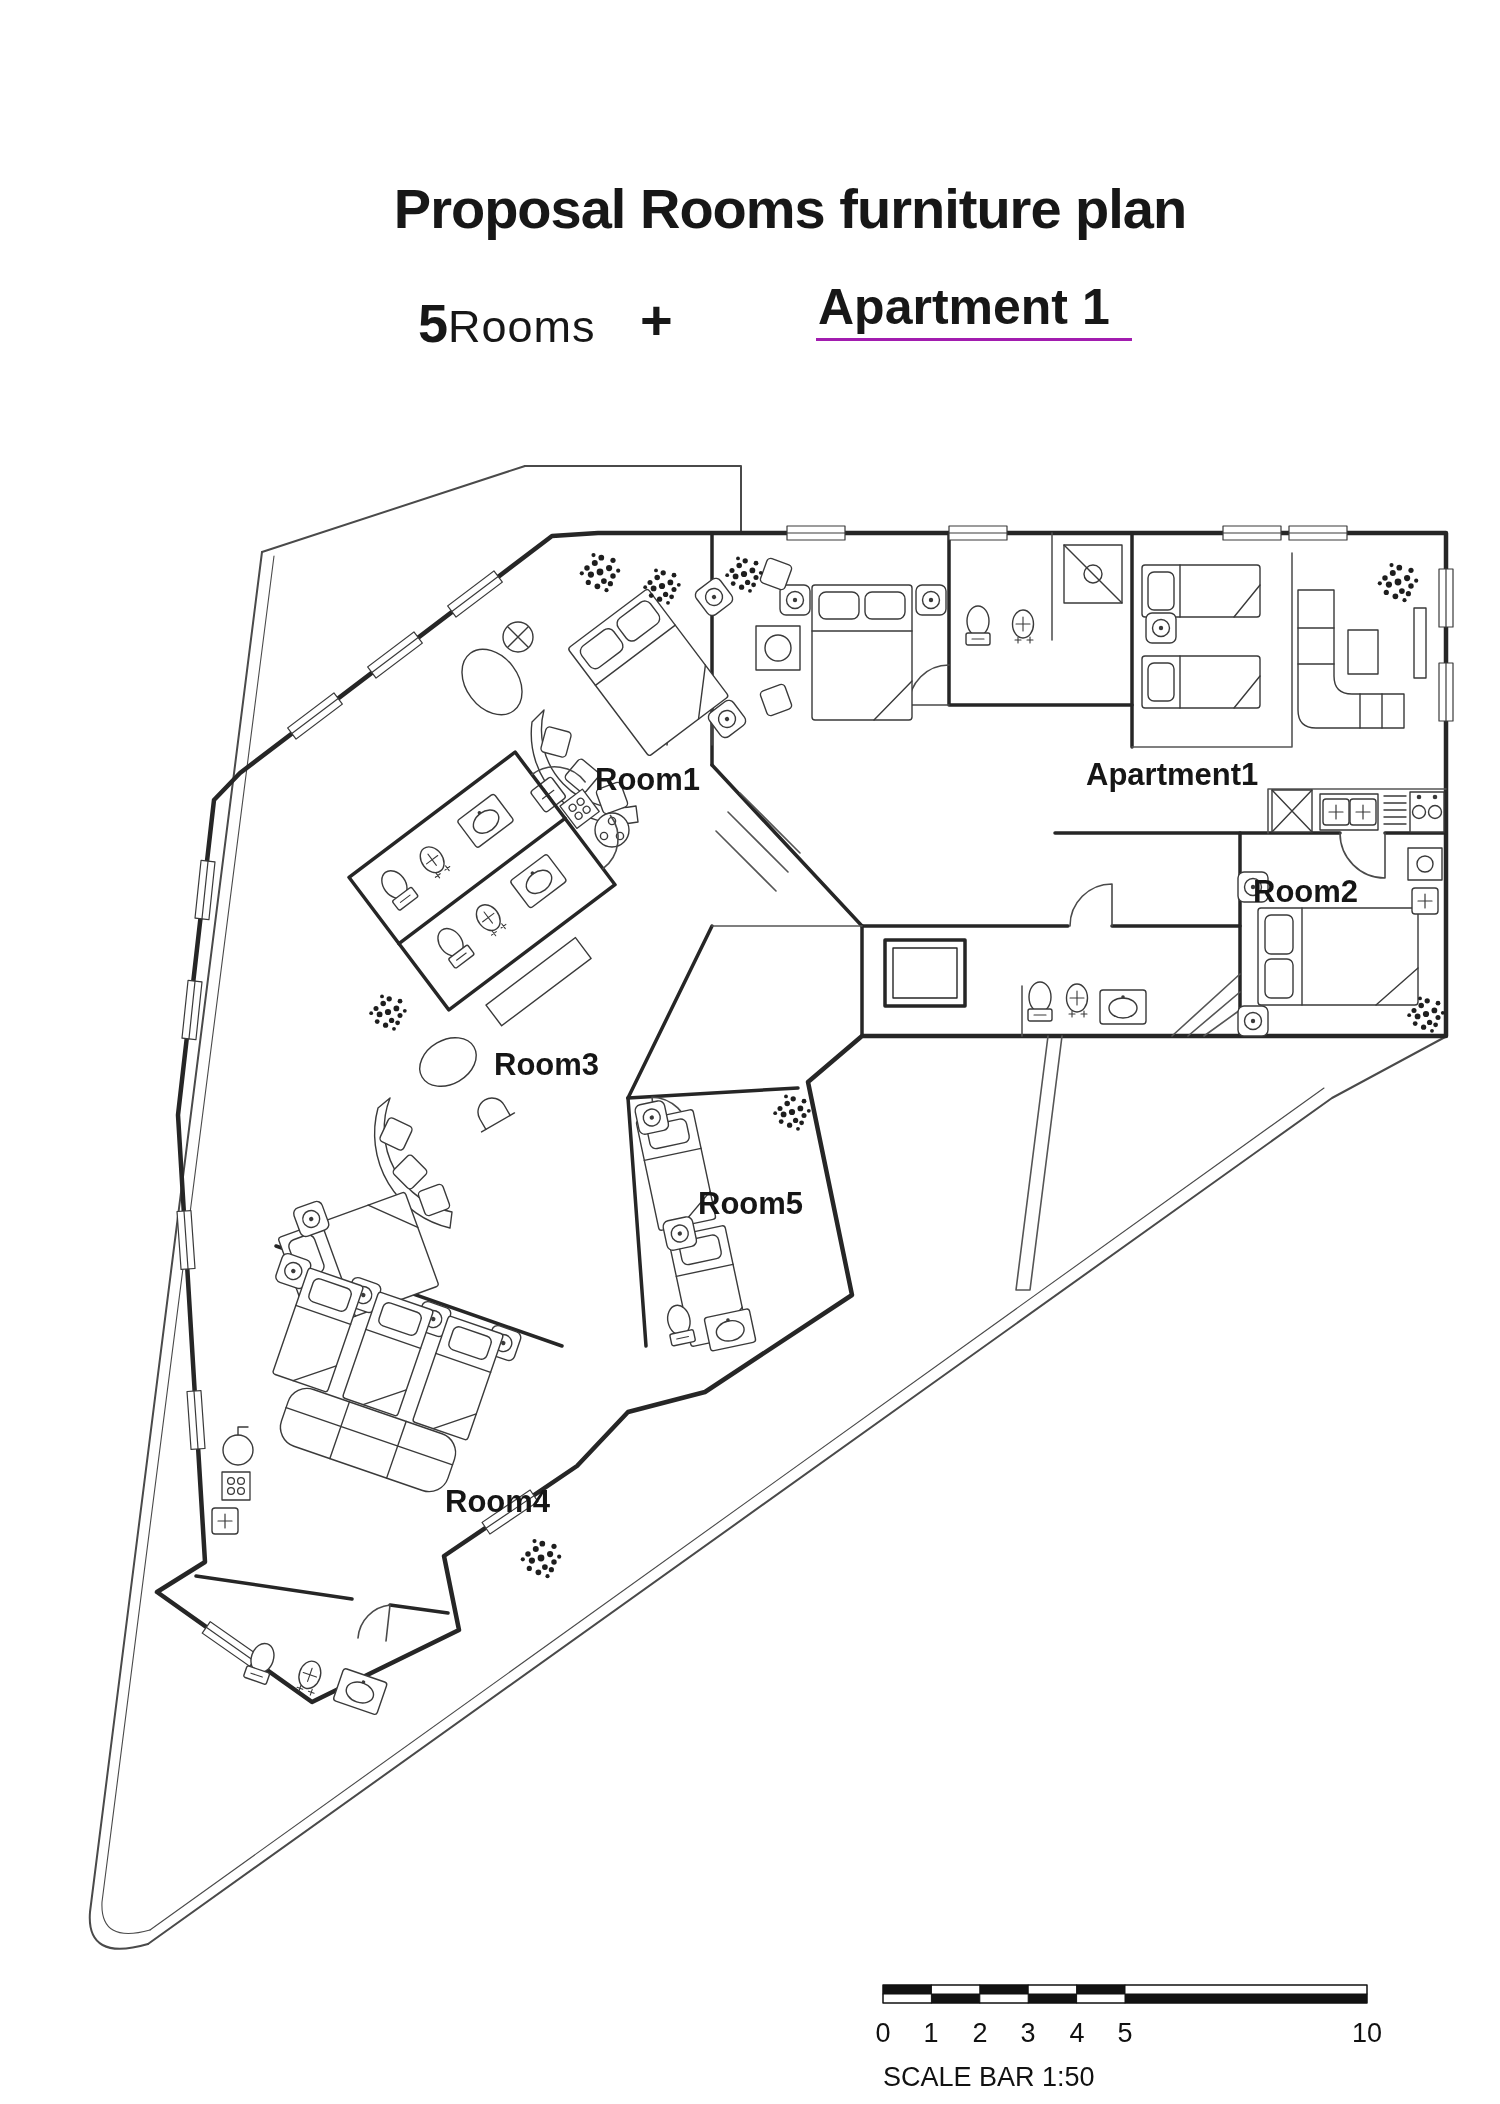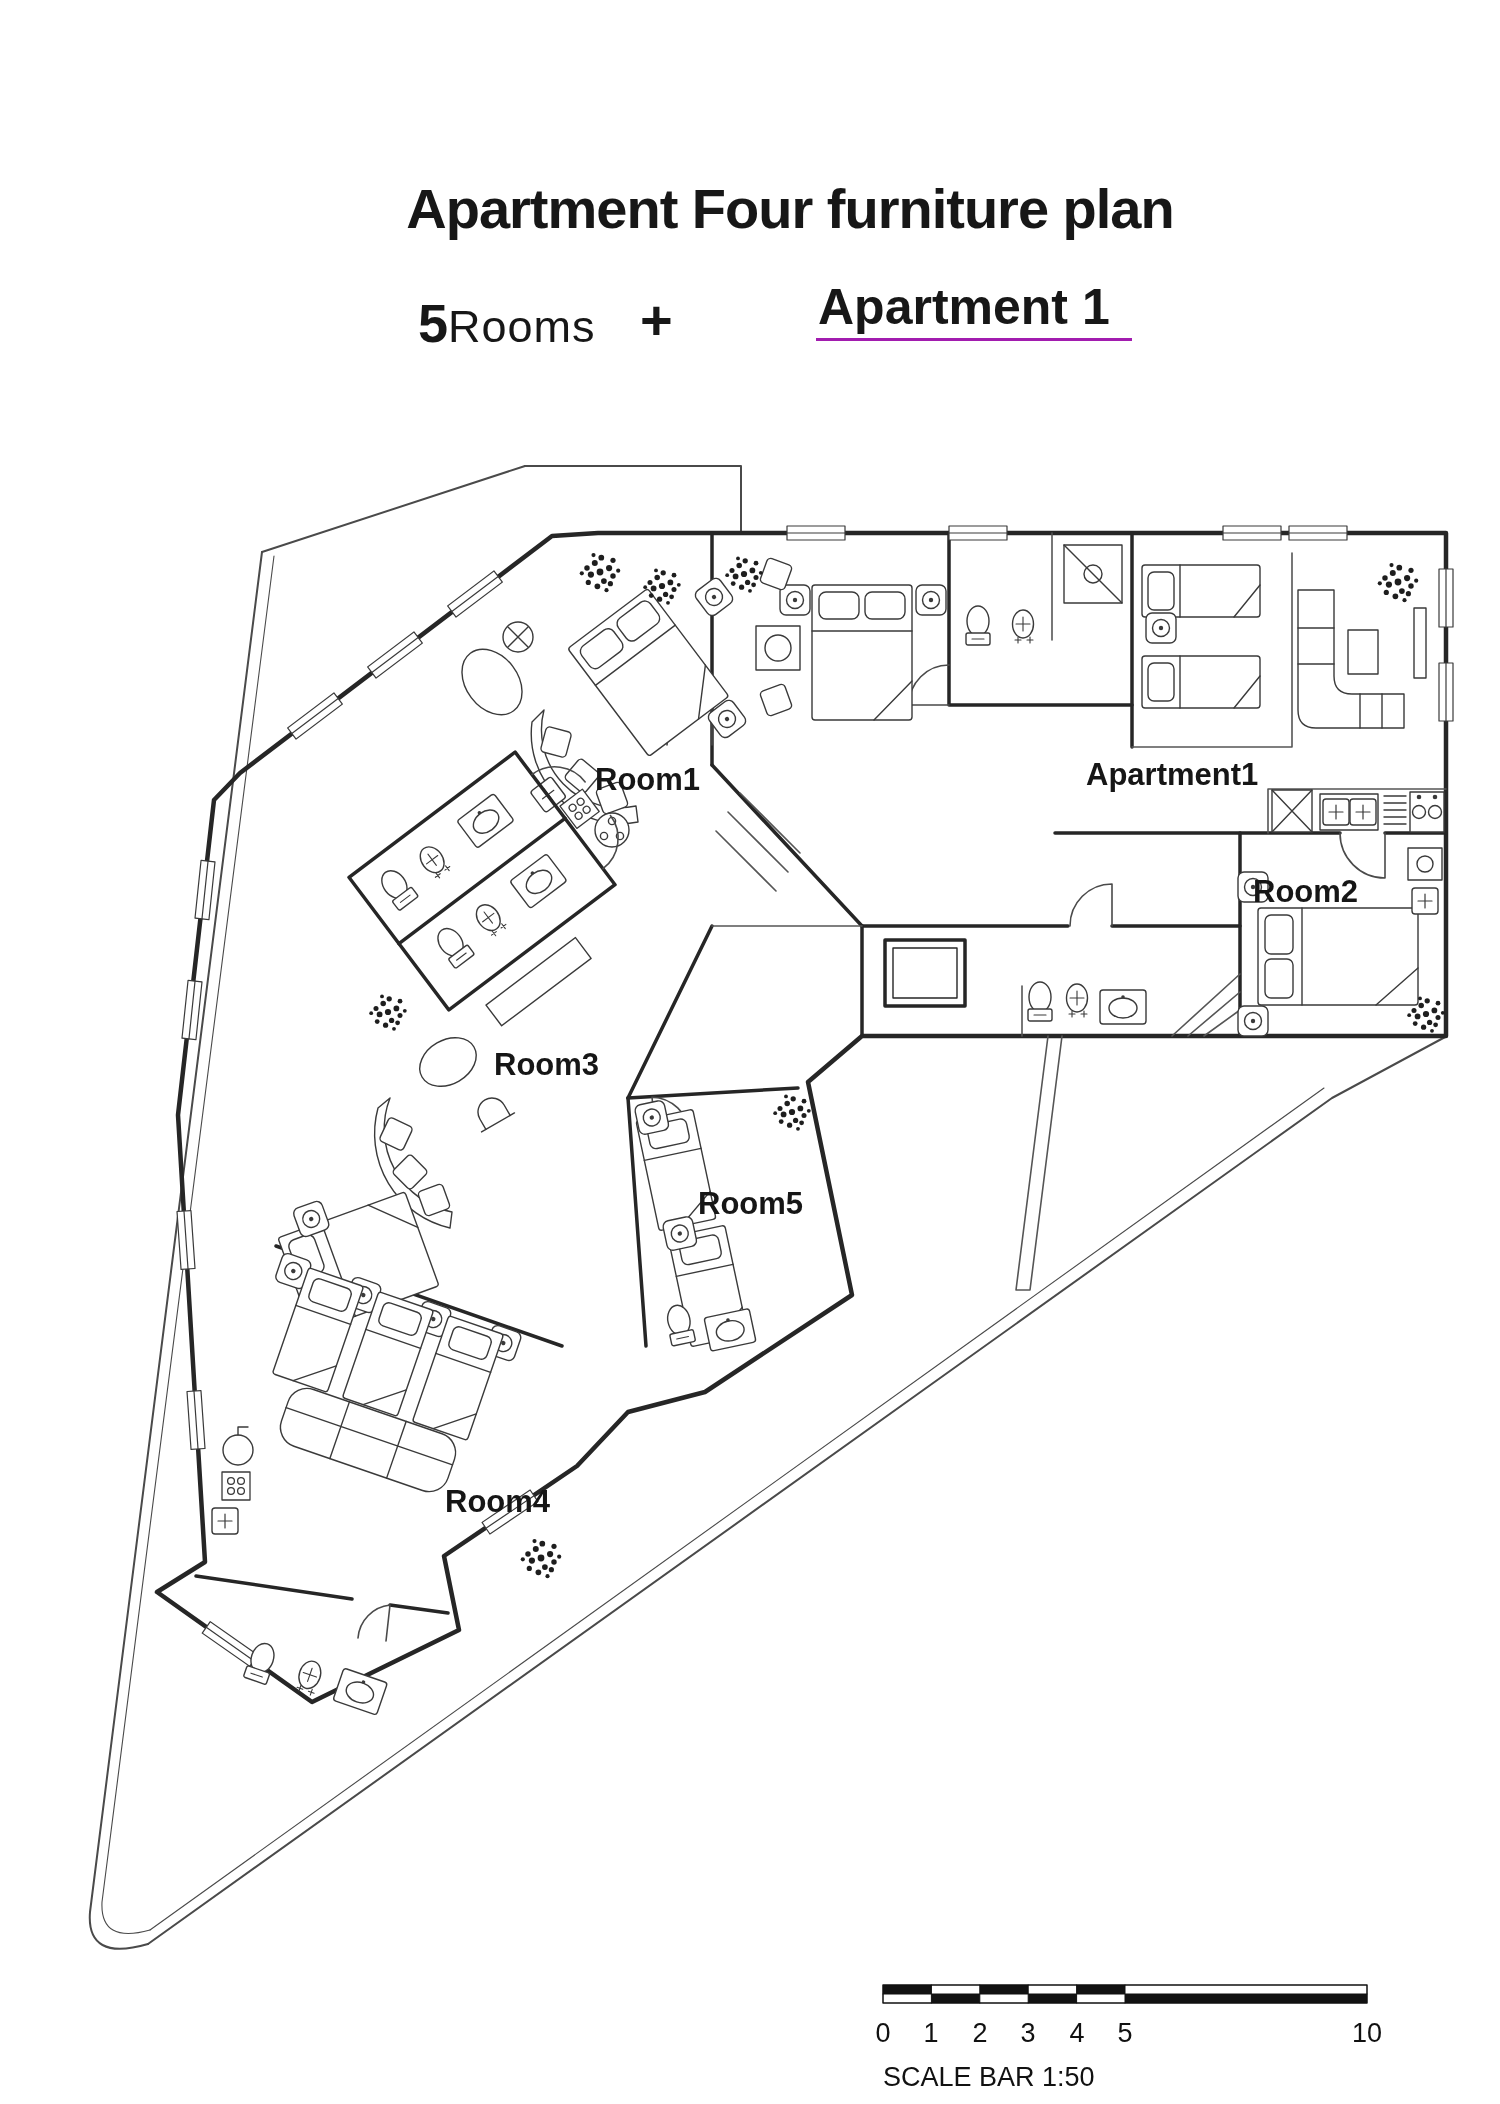--- a/index.html
+++ b/index.html
@@ -11,21 +11,21 @@
   .subtitle-plus{position:absolute;top:292px;left:640px;font-size:56px;font-weight:700;line-height:1;}
   .subtitle-apartment{position:absolute;top:282px;left:816px;font-size:50px;font-weight:700;line-height:1;border-bottom:3px solid #a21caf;padding:0 22px 6px 2px;white-space:nowrap;}
   svg.plan{position:absolute;left:0;top:0;}
   .rl{font-family:"Liberation Sans",sans-serif;font-size:31px;font-weight:700;fill:#161616;}
   .tick{font-family:"Liberation Sans",sans-serif;font-size:27px;font-weight:400;fill:#111111;}
   .cap{font-family:"Liberation Sans",sans-serif;font-size:27px;font-weight:400;fill:#111111;}
 </style>
 </head>
 <body>
 
-<div class="page-title">Apartment Four furniture plan</div>
+<div class="page-title">Proposal Rooms furniture plan</div>
 
 <div class="subtitle-rooms">
   <span class="num">5</span>
     <span class="word">Rooms</span>
 </div>
 <div class="subtitle-plus">+</div>
 <div class="subtitle-apartment">Apartment 1</div>
 
 <svg class="plan" width="1500" height="2104" viewBox="0 0 1500 2104" fill="none" stroke="#3a3a3a" stroke-width="1.4" stroke-linecap="round" stroke-linejoin="round">
   <defs>

